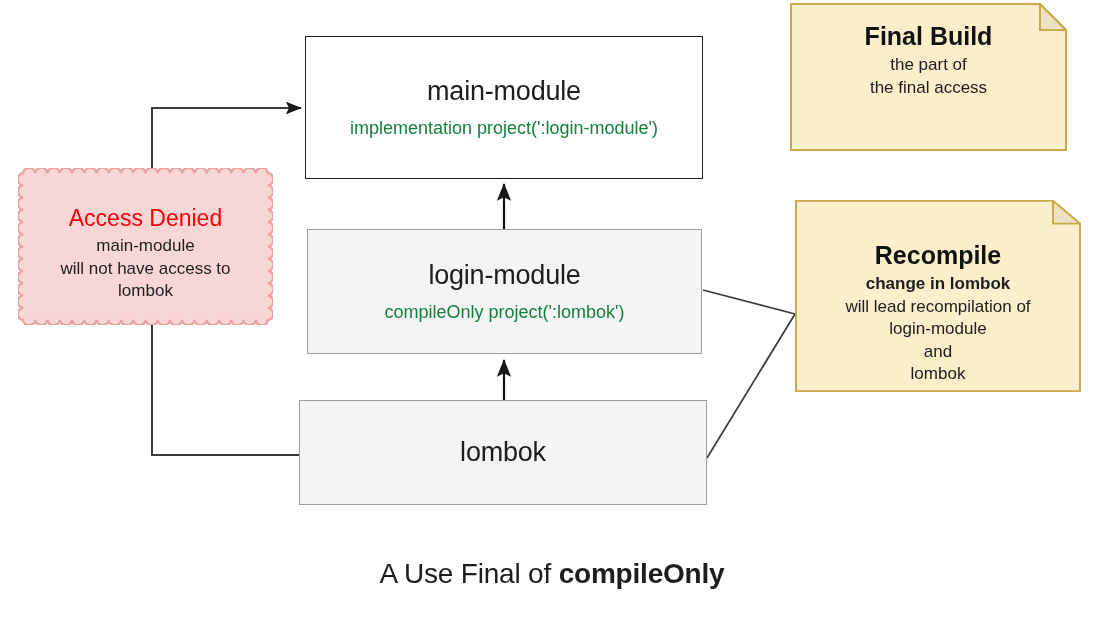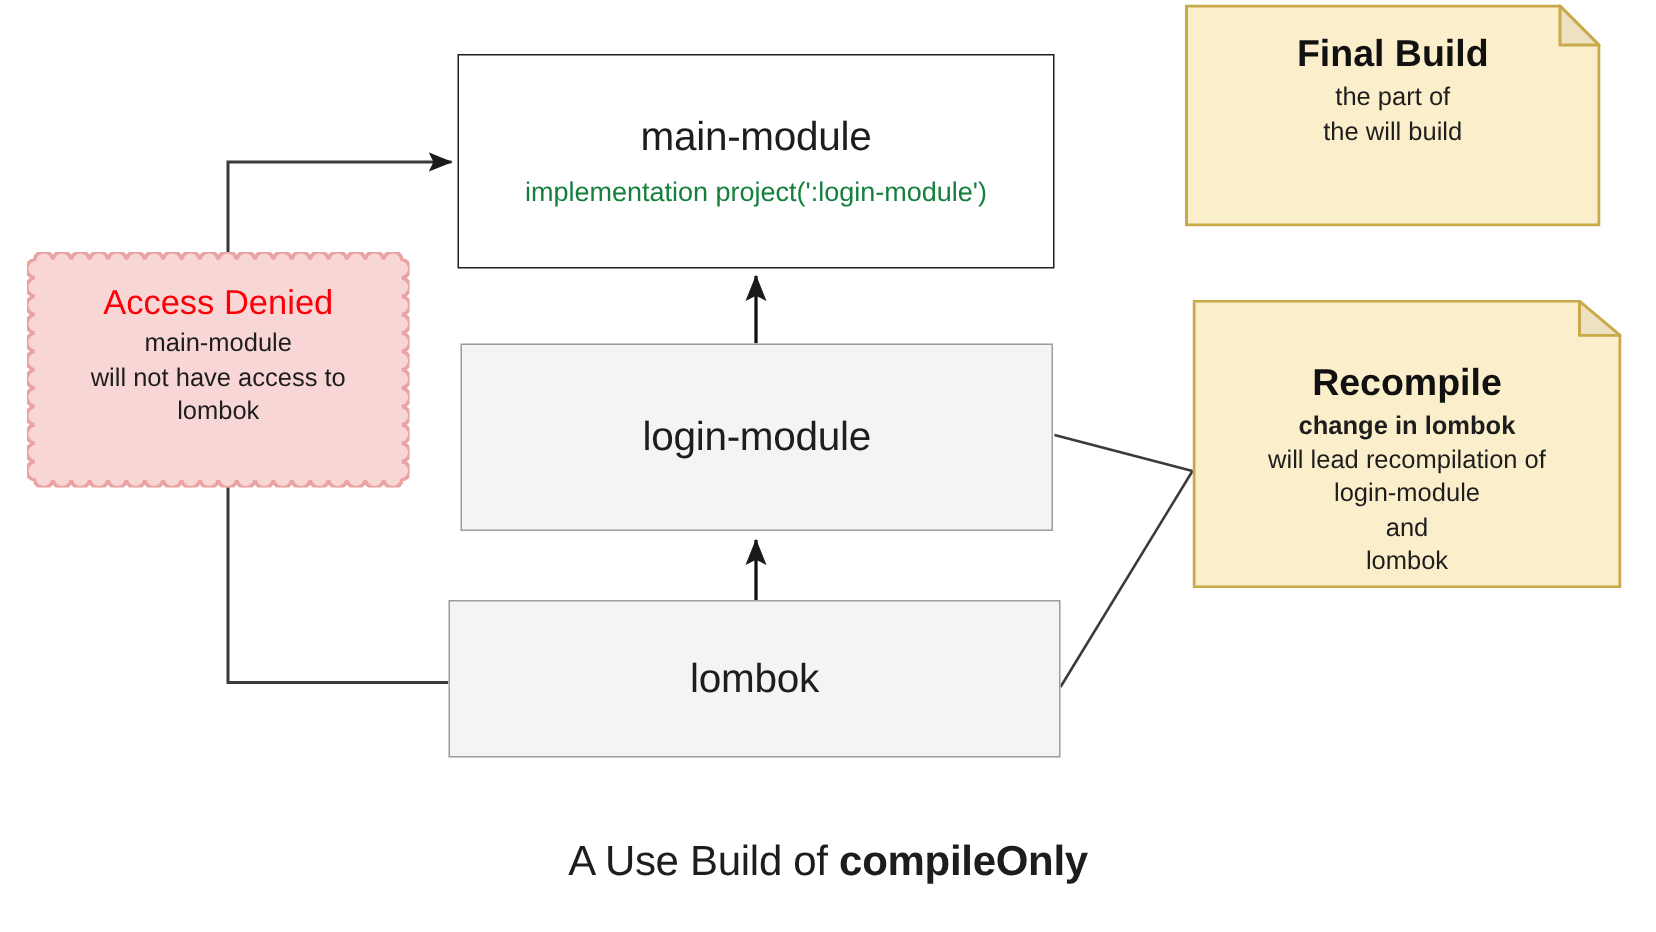--- a/index.html
+++ b/index.html
@@ -93,20 +93,21 @@
   }
   #callout-access .callout-text {
     position: absolute;
     left: 0; top: 0;
     width: 255px;
     height: 157px;
     box-sizing: border-box;
     display: flex;
     flex-direction: column;
     align-items: center;
+    justify-content: center;
     padding: 20px 16px 6px 16px;
   }
   #callout-access .co-title {
     font-size: 23px;
     color: #fb0007;
     line-height: 1.15;
     margin-bottom: 4px;
   }
   #callout-access .co-line {
     font-size: 17px;
@@ -208,20 +209,21 @@
     <path d="M707,458 L795,314" fill="none" stroke="#3a3a3a" stroke-width="1.7"></path>
   </svg>
 
   <div class="module-box" id="box-main">
     <div class="title">main-module</div>
     <div class="subtitle">implementation project(':login-module')</div>
   </div>
 
   <div class="module-box" id="box-login">
     <div class="title">login-module</div>
+    <div class="subtitle">compileOnly project(':lombok')</div>
   </div>
 
   <div class="module-box" id="box-lombok">
     <div class="title">lombok</div>
   </div>
 
   <div id="callout-access">
     <svg class="scallop-svg" viewBox="0 0 255 157" xmlns="http://www.w3.org/2000/svg" preserveAspectRatio="none">
       <path id="scallop-path" fill="#f9d6d6" stroke="#e9a3a3" stroke-width="2.4" d="M 5 5 A 6.2 6.2 0 0 1 17.25 5 A 6.2 6.2 0 0 1 29.5 5 A 6.2 6.2 0 0 1 41.75 5 A 6.2 6.2 0 0 1 54 5 A 6.2 6.2 0 0 1 66.25 5 A 6.2 6.2 0 0 1 78.5 5 A 6.2 6.2 0 0 1 90.75 5 A 6.2 6.2 0 0 1 103 5 A 6.2 6.2 0 0 1 115.25 5 A 6.2 6.2 0 0 1 127.5 5 A 6.2 6.2 0 0 1 139.75 5 A 6.2 6.2 0 0 1 152 5 A 6.2 6.2 0 0 1 164.25 5 A 6.2 6.2 0 0 1 176.5 5 A 6.2 6.2 0 0 1 188.75 5 A 6.2 6.2 0 0 1 201 5 A 6.2 6.2 0 0 1 213.25 5 A 6.2 6.2 0 0 1 225.5 5 A 6.2 6.2 0 0 1 237.75 5 A 6.2 6.2 0 0 1 250 5 A 6.2 6.2 0 0 1 250 17.25 A 6.2 6.2 0 0 1 250 29.5 A 6.2 6.2 0 0 1 250 41.75 A 6.2 6.2 0 0 1 250 54 A 6.2 6.2 0 0 1 250 66.25 A 6.2 6.2 0 0 1 250 78.5 A 6.2 6.2 0 0 1 250 90.75 A 6.2 6.2 0 0 1 250 103 A 6.2 6.2 0 0 1 250 115.25 A 6.2 6.2 0 0 1 250 127.5 A 6.2 6.2 0 0 1 250 139.75 A 6.2 6.2 0 0 1 250 152 A 6.2 6.2 0 0 1 237.75 152 A 6.2 6.2 0 0 1 225.5 152 A 6.2 6.2 0 0 1 213.25 152 A 6.2 6.2 0 0 1 201 152 A 6.2 6.2 0 0 1 188.75 152 A 6.2 6.2 0 0 1 176.5 152 A 6.2 6.2 0 0 1 164.25 152 A 6.2 6.2 0 0 1 152 152 A 6.2 6.2 0 0 1 139.75 152 A 6.2 6.2 0 0 1 127.5 152 A 6.2 6.2 0 0 1 115.25 152 A 6.2 6.2 0 0 1 103 152 A 6.2 6.2 0 0 1 90.75 152 A 6.2 6.2 0 0 1 78.5 152 A 6.2 6.2 0 0 1 66.25 152 A 6.2 6.2 0 0 1 54 152 A 6.2 6.2 0 0 1 41.75 152 A 6.2 6.2 0 0 1 29.5 152 A 6.2 6.2 0 0 1 17.25 152 A 6.2 6.2 0 0 1 5 152 A 6.2 6.2 0 0 1 5 139.75 A 6.2 6.2 0 0 1 5 127.5 A 6.2 6.2 0 0 1 5 115.25 A 6.2 6.2 0 0 1 5 103 A 6.2 6.2 0 0 1 5 90.75 A 6.2 6.2 0 0 1 5 78.5 A 6.2 6.2 0 0 1 5 66.25 A 6.2 6.2 0 0 1 5 54 A 6.2 6.2 0 0 1 5 41.75 A 6.2 6.2 0 0 1 5 29.5 A 6.2 6.2 0 0 1 5 17.25 A 6.2 6.2 0 0 1 5 5 Z"></path>
     </svg>
@@ -234,34 +236,34 @@
   </div>
 
   <div class="note" id="note-final">
     <svg class="note-svg" viewBox="0 0 277 148" xmlns="http://www.w3.org/2000/svg" preserveAspectRatio="none">
       <path d="M1,1 L250,1 L276,27 L276,147 L1,147 Z" fill="#fbeecb" stroke="#c9a94c" stroke-width="2"></path>
       <path d="M250,1 L276,27 L250,27 Z" fill="#ece2c2" stroke="#c9a94c" stroke-width="2"></path>
     </svg>
     <div class="note-body">
       <div class="note-title">Final Build</div>
       <div class="note-line">the part of</div>
-      <div class="note-line">the will build</div>
+      <div class="note-line">the final access</div>
     </div>
   </div>
 
   <div class="note" id="note-recompile">
     <svg class="note-svg" viewBox="0 0 286 228" xmlns="http://www.w3.org/2000/svg" preserveAspectRatio="none">
       <path d="M1,1 L258,1 L285,28 L285,227 L1,227 Z" fill="#fbeecb" stroke="#c9a94c" stroke-width="2"></path>
       <path d="M258,1 L285,28 L258,28 Z" fill="#ece2c2" stroke="#c9a94c" stroke-width="2"></path>
     </svg>
     <div class="note-body">
       <div class="note-title">Recompile</div>
       <div class="note-line strong">change in lombok</div>
       <div class="note-line">will lead recompilation of</div>
       <div class="note-line">login-module</div>
       <div class="note-line">and</div>
       <div class="note-line">lombok</div>
     </div>
   </div>
 
-  <div id="caption"><span class="cap-regular">A Use Build of </span><span class="cap-bold">compileOnly</span></div>
+  <div id="caption"><span class="cap-regular">A Use Final of </span><span class="cap-bold">compileOnly</span></div>
 
 </div>
 
 </body></html>

